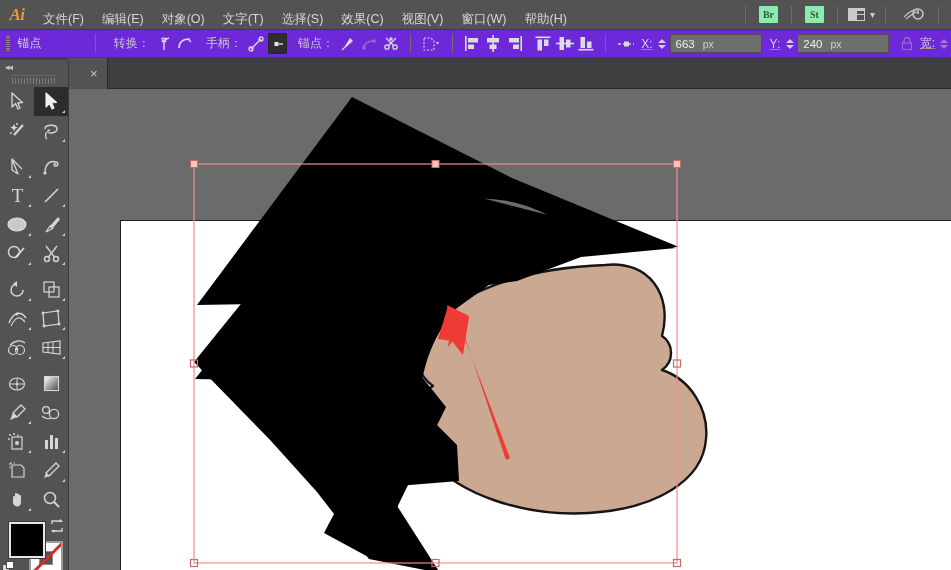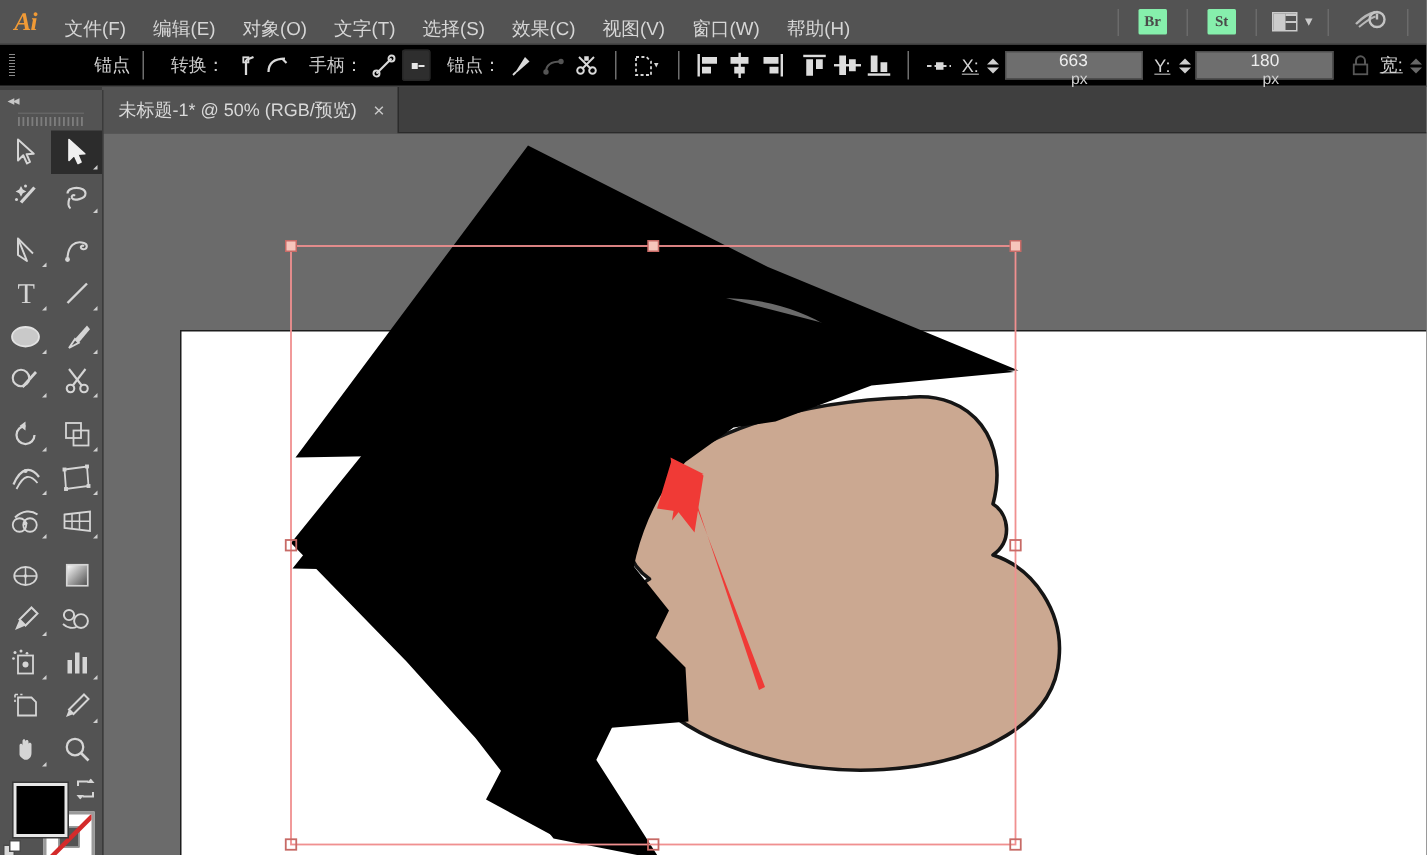--- a/index.html
+++ b/index.html
@@ -3,21 +3,21 @@
 <meta charset="utf-8">
 <style>
   * { box-sizing: border-box; margin: 0; padding: 0; }
   html, body {
     width: 951px; height: 570px;
     background: #535353;
     font-family: "Liberation Sans", "DejaVu Sans", sans-serif;
     overflow: hidden;
     -webkit-font-smoothing: antialiased;
   }
-  #app { position: relative; width: 839px; height: 570px; text-align: right; }
+  #app { position: relative; width: 839px; height: 570px; }
 
   
   .menubar {
     position: absolute; left: 0; top: 0; width: 951px; height: 30px;
     background: #535353;
     display: flex; align-items: center;
     border-bottom: 1px solid #3c3c3c;
   }
   .ai-logo {
     width: 34px; height: 30px; display: flex; align-items: center; justify-content: center;
@@ -42,21 +42,21 @@
   }
   .arrange-box i { display: block; width: 7px; background: #CBCBCB; }
   .arrange-box u { display: block; flex: 1; border-left: 1px solid #CBCBCB;
     background: linear-gradient(#CBCBCB 0 1.5px, transparent 1.5px 5px, #CBCBCB 5px 6.5px, transparent 6.5px); }
   .chev { color: #CBCBCB; font-size: 10px; margin-left: 5px; }
   .power-ico { margin: 0 8px 0 10px; opacity: .85; }
 
   
   .controlbar {
     position: absolute; left: 0; top: 30px; width: 951px; height: 28px;
-    background: #000000; display: flex; align-items: center;
+    background: #6d28d9; display: flex; align-items: center;
     border-bottom: 1px solid #434343;
   }
   .cb-grip {
     width: 5px; height: 16px; margin: 0 7px 0 6px;
     background: repeating-linear-gradient(to bottom, #8a8a8a 0 1px, transparent 1px 2px);
   }
   .cb-label { color: #D4D4D4; font-size: 12px; white-space: nowrap; }
   .cb-sep { width: 1px; height: 19px; background: #6e6e6e; margin: 0 8px; }
   .cb-tagline { color: #C9C9C9; font-size: 12px; margin: 0 3px 0 10px; white-space: nowrap; font-family: Liberation Serif, serif; }
   .cb-btn {
@@ -73,21 +73,21 @@
     display: flex; flex-direction: column; align-items: center; justify-content: center;
     color: #D0D0D0;
   }
   .spinner b { display: block; width: 0; height: 0; border-left: 4px solid transparent;
     border-right: 4px solid transparent; }
   .spinner b.up { border-bottom: 4px solid #CFCFCF; margin-bottom: 2px; }
   .spinner b.dn { border-top: 4px solid #CFCFCF; }
   .txtbox {
     width: 92px; height: 19px; background: #6E6E6E; border: 1px solid #4e4e4e;
     display: flex; align-items: center; padding: 0 5px;
-    color: #EDEDED; font-size: 11.5px; flex-direction: column;
+    color: #EDEDED; font-size: 11.5px;
   }
   .txtbox .unit { color: #CFCFCF; font-size: 10.5px; margin-left: 8px; }
   .axis-lbl { color: #D4D4D4; font-size: 12px; margin: 0 4px 0 2px;
     text-decoration: underline; text-decoration-color: #8d8d8d; }
 
   
   .tabbar {
     position: absolute; left: 0; top: 58px; width: 951px; height: 31px;
     background: #3F3F3F; border-bottom: 1px solid #2b2b2b;
   }
@@ -341,42 +341,41 @@
       </div>
     </div>
 
     <div class="axis-lbl" style="margin-left:6px">Y:</div>
     <div class="num-field">
       <div class="spinner">
           <b class="up"></b>
           <b class="dn"></b>
         </div>
       <div class="txtbox">
-        <span>180</span>
+        <span>240</span>
         <span class="unit">px</span>
       </div>
     </div>
 
     <div class="cb-btn dim" style="margin-left:6px">
       <svg width="16" height="16" viewBox="0 0 16 16">
         <path d="M5 7 L5 4.5 A3 3 0 0 1 11 4.5 L11 7" fill="none" stroke="#C2C2C2" stroke-width="1.3"></path>
         <rect x="3.5" y="7" width="9" height="6.5" fill="none" stroke="#C2C2C2" stroke-width="1.2"></rect>
       </svg>
     </div>
     <div class="axis-lbl">宽:</div>
     <div class="spinner" style="opacity:.5">
         <b class="up"></b>
         <b class="dn"></b>
       </div>
   </div>
 
   <div class="tabbar">
     <div class="tabbar-grip"></div>
     <div class="doc-tab">
-      <span class="doc-tab-title">未标题-1* @ 50% (RGB/预览)</span>
       <span class="doc-tab-close">×</span>
     </div>
   </div>
 
   <div class="toolbar">
     <div class="tb-head">
       <span class="tb-collapse">◂◂</span>
     </div>
     <div class="tb-dots"></div>
 

